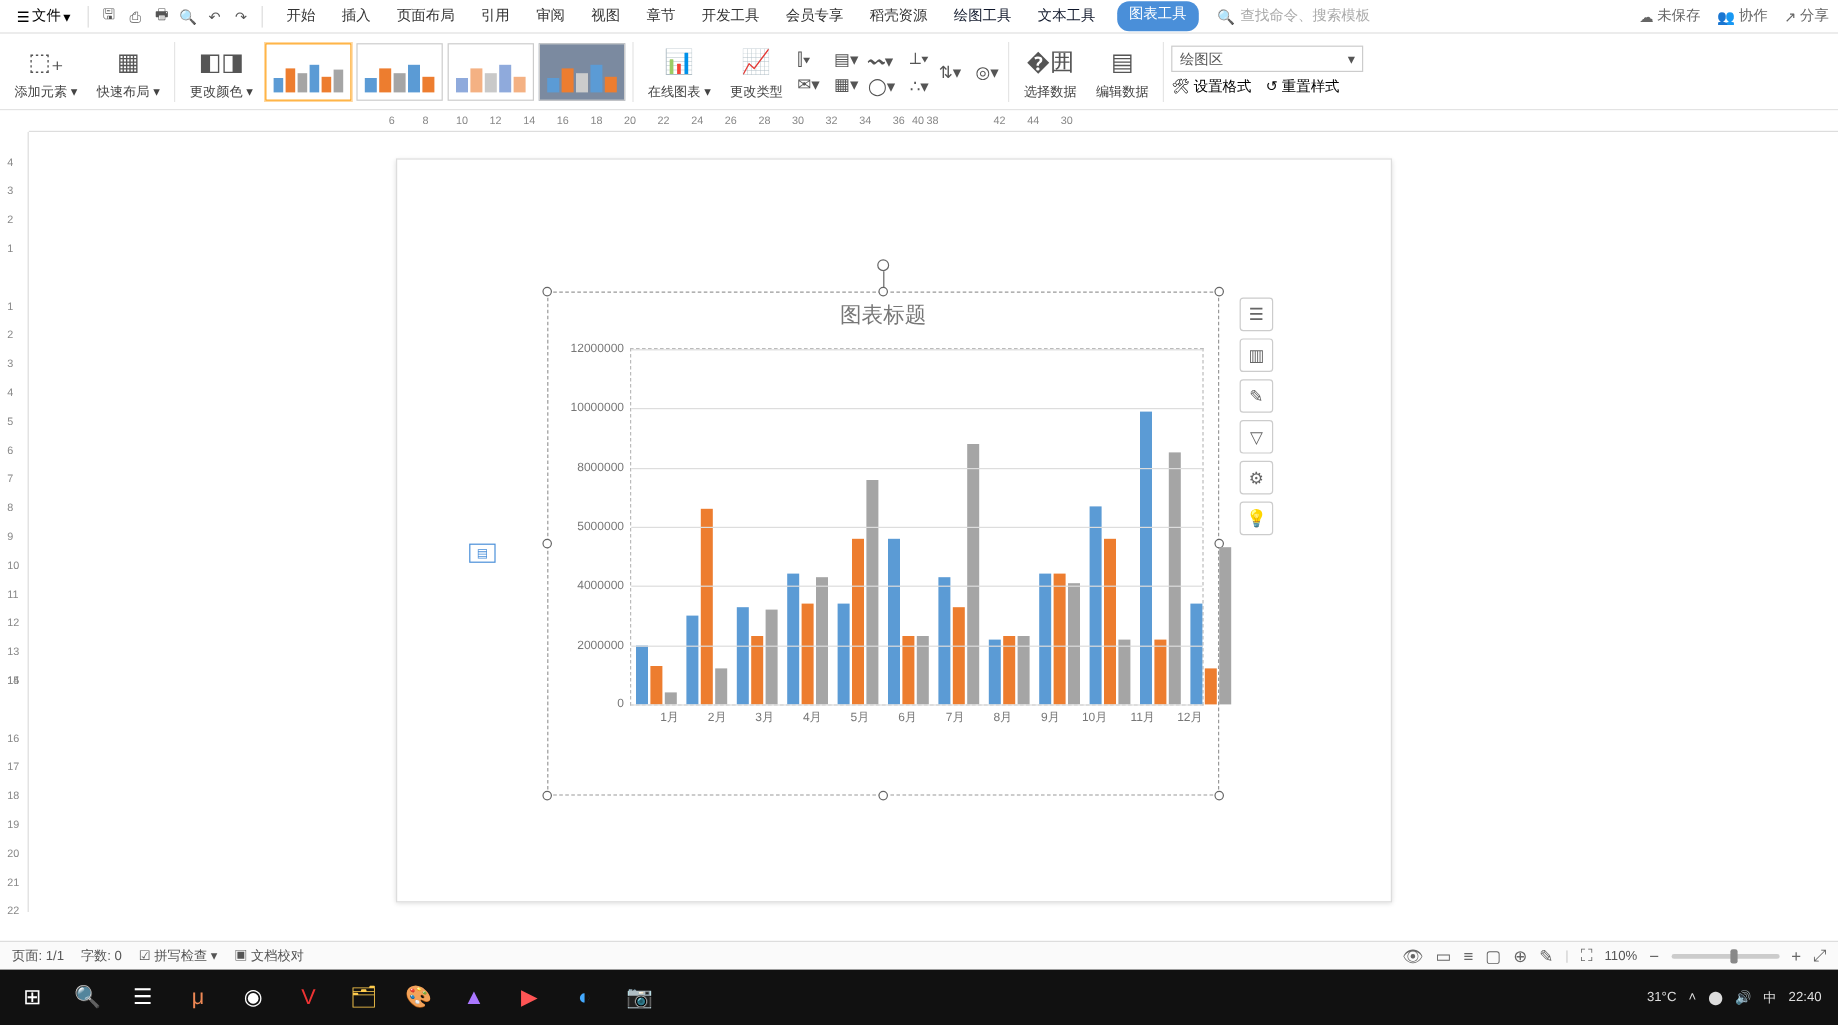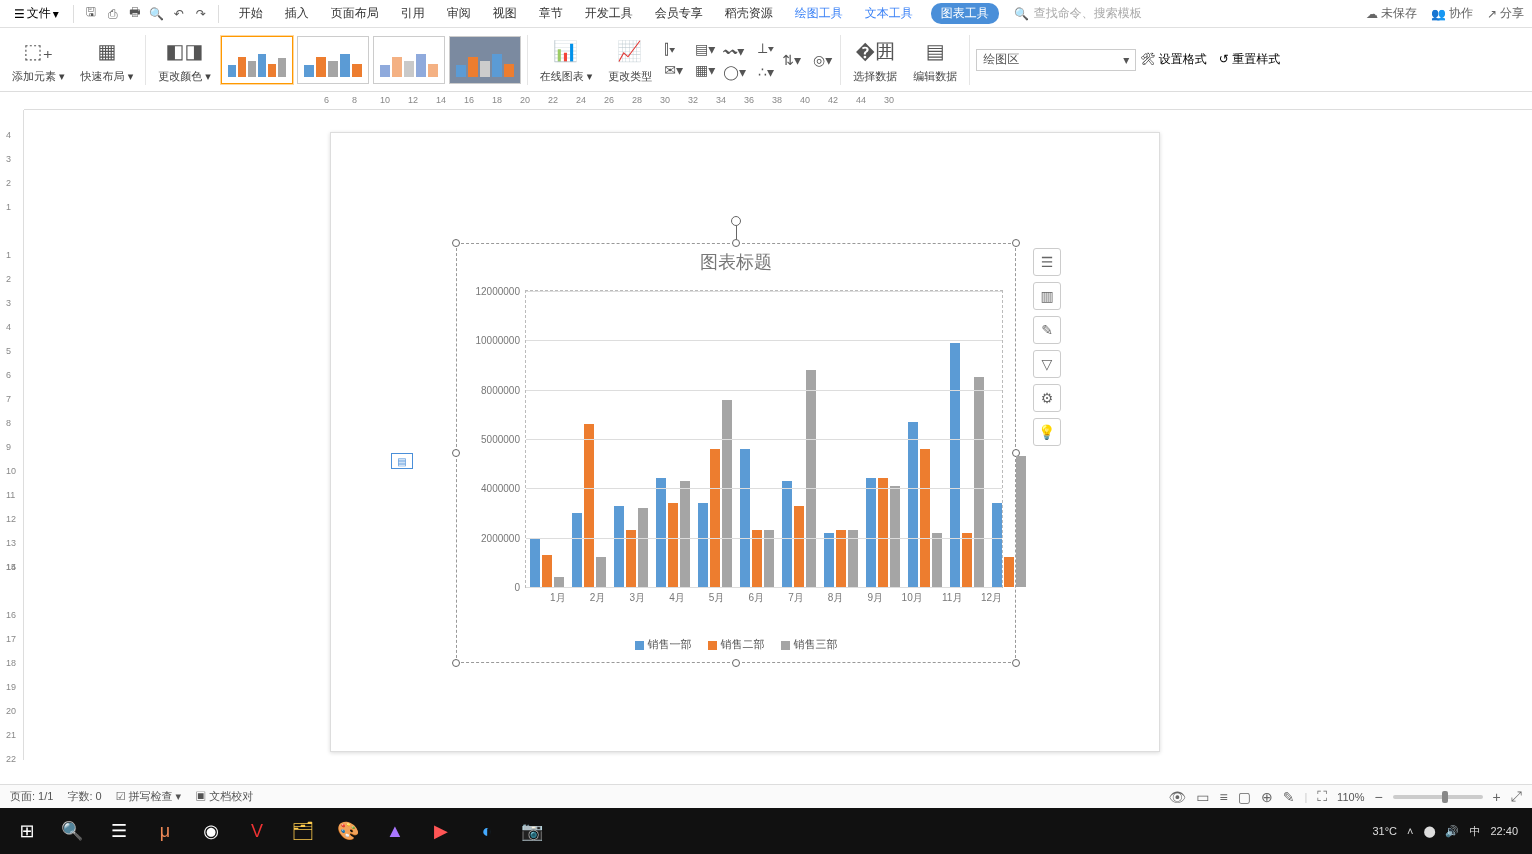--- a/index.html
+++ b/index.html
@@ -3,23 +3,23 @@
 <meta charset="utf-8">
 <style>
 * { margin:0; padding:0; box-sizing:border-box; font-family:"Microsoft YaHei",sans-serif; }
 body { background:#fff; width:1532px; height:854px; overflow:hidden; font-size:12px; }
 
 
 .menubar { height:28px; display:flex; align-items:center; border-bottom:1px solid #e0e0e0; padding:0 8px; gap:4px; }
 .menubar .file-btn { padding:2px 6px; display:flex; align-items:center; gap:2px; }
 .menubar .sep { width:1px; height:18px; background:#ddd; margin:0 4px; }
 .menubar .qicon { width:18px; height:18px; display:flex; align-items:center; justify-content:center; color:#555; cursor:pointer; }
-.menubar .tabs { display:flex; gap:14px; margin-left:8px;align-items:center; }
+.menubar .tabs { display:flex; gap:14px; margin-left:8px; }
 .menubar .tab { padding:4px 4px; color:#333; cursor:pointer; }
-.menubar .tab.ctx { color:#3b82f6; }
+.menubar .tab.ctx { color:#0f172a; }
 .menubar .tab.pill { background:#4a8fd9; color:#fff; border-radius:10px; padding:2px 10px; }
 .menubar .search { margin-left:12px; color:#aaa; display:flex; align-items:center; gap:4px; }
 .menubar .right { margin-left:auto; display:flex; gap:14px; color:#666; }
 .menubar .right span { display:flex; align-items:center; gap:3px; cursor:pointer; }
 
 
 .ribbon { height:64px; border-bottom:1px solid #ddd; display:flex; align-items:center; padding:0 6px; gap:4px; }
 .rgroup { display:flex; flex-direction:column; align-items:center; gap:2px; padding:0 6px; cursor:pointer; }
 .rgroup .ricon { font-size:20px; color:#555; height:32px; display:flex; align-items:center; }
 .rgroup .rlabel { font-size:11px; color:#444; }
@@ -204,21 +204,21 @@
   <div class="rgroup">
       <div class="ricon">�囲</div>
       <div class="rlabel">选择数据</div>
     </div>
   <div class="rgroup">
       <div class="ricon">▤</div>
       <div class="rlabel">编辑数据</div>
     </div>
   <div class="rsep"></div>
 
-  <div style="display:flex;flex-direction:row;gap:4px">
+  <div style="display:flex;flex-direction:column;gap:4px">
     <div class="fmt-sel">
         <span>绘图区</span>
         <span>▾</span>
       </div>
     <div class="fmt-row">
       <span style="cursor:pointer">🛠 <span>设置格式</span></span>
       <span style="cursor:pointer;margin-left:8px">↺ <span>重置样式</span></span>
     </div>
   </div>
 </div>
@@ -235,21 +235,21 @@
       <div class="tick" style="left: 496px;">20</div>
       <div class="tick" style="left: 524px;">22</div>
       <div class="tick" style="left: 552px;">24</div>
       <div class="tick" style="left: 580px;">26</div>
       <div class="tick" style="left: 608px;">28</div>
       <div class="tick" style="left: 636px;">30</div>
       <div class="tick" style="left: 664px;">32</div>
       <div class="tick" style="left: 692px;">34</div>
       <div class="tick" style="left: 720px;">36</div>
       <div class="tick" style="left: 748px;">38</div>
-      <div class="tick" style="left: 776px;">40</div>
+      <div class="tick" style="left: 736px;">40</div>
       <div class="tick" style="left: 804px;">42</div>
       <div class="tick" style="left: 832px;">44</div>
       <div class="tick" style="left: 860px;">30</div>
     </div>
   <div class="vruler">
       <div class="vtick" style="top: 20px;">4</div>
       <div class="vtick" style="top: 44px;">3</div>
       <div class="vtick" style="top: 68px;">2</div>
       <div class="vtick" style="top: 92px;">1</div>
       <div class="vtick" style="top: 116px;"></div>
@@ -377,25 +377,20 @@
           <div class="y-label" style="top: 66.6667%;">4000000</div>
           <div class="grid-line" style="top: 50%;"></div>
           <div class="y-label" style="top: 50%;">5000000</div>
           <div class="grid-line" style="top: 33.3333%;"></div>
           <div class="y-label" style="top: 33.3333%;">8000000</div>
           <div class="grid-line" style="top: 16.6667%;"></div>
           <div class="y-label" style="top: 16.6667%;">10000000</div>
           <div class="grid-line" style="top: 0%;"></div>
           <div class="y-label" style="top: 0%;">12000000</div>
         </div>
-      <div class="legend" id="legend">
-          <span><span class="sw c0"></span>销售一部</span>
-          <span><span class="sw c1"></span>销售二部</span>
-          <span><span class="sw c2"></span>销售三部</span>
-        </div>
 
       <div class="side-tools">
         <div class="stool">☰</div>
         <div class="stool">▥</div>
         <div class="stool">✎</div>
         <div class="stool">▽</div>
         <div class="stool">⚙</div>
         <div class="stool bulb">💡</div>
       </div>
     </div>

